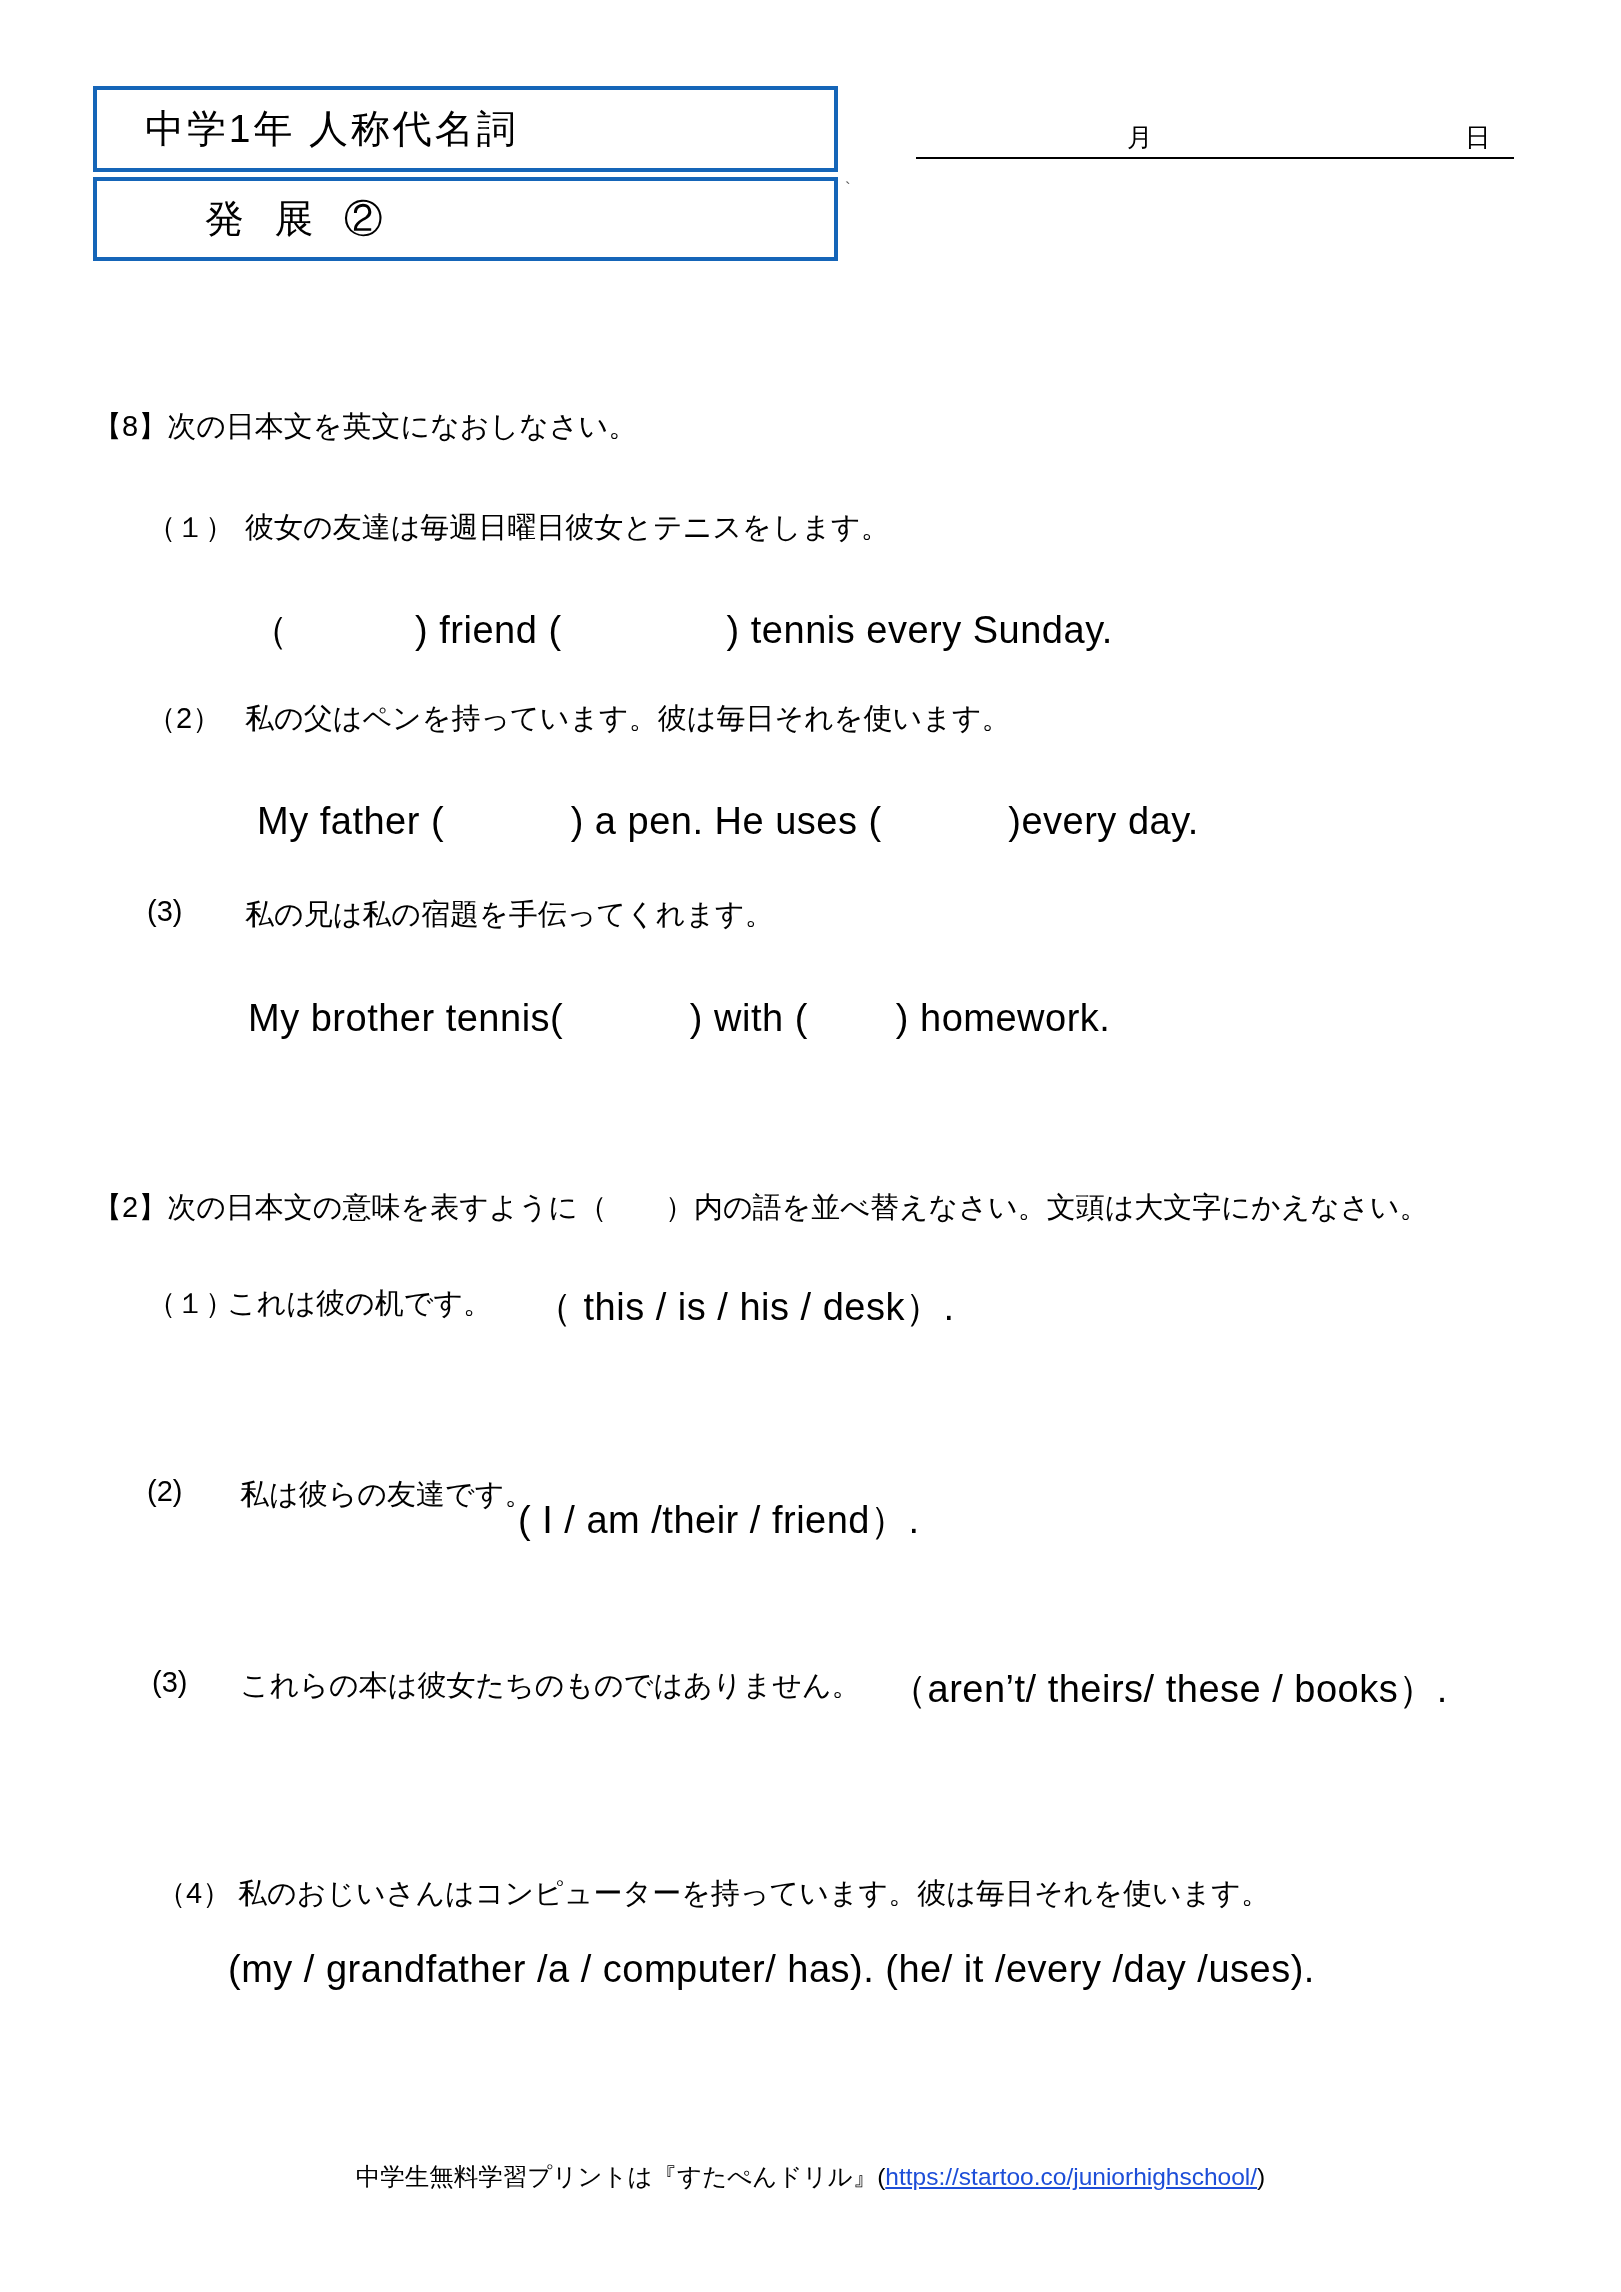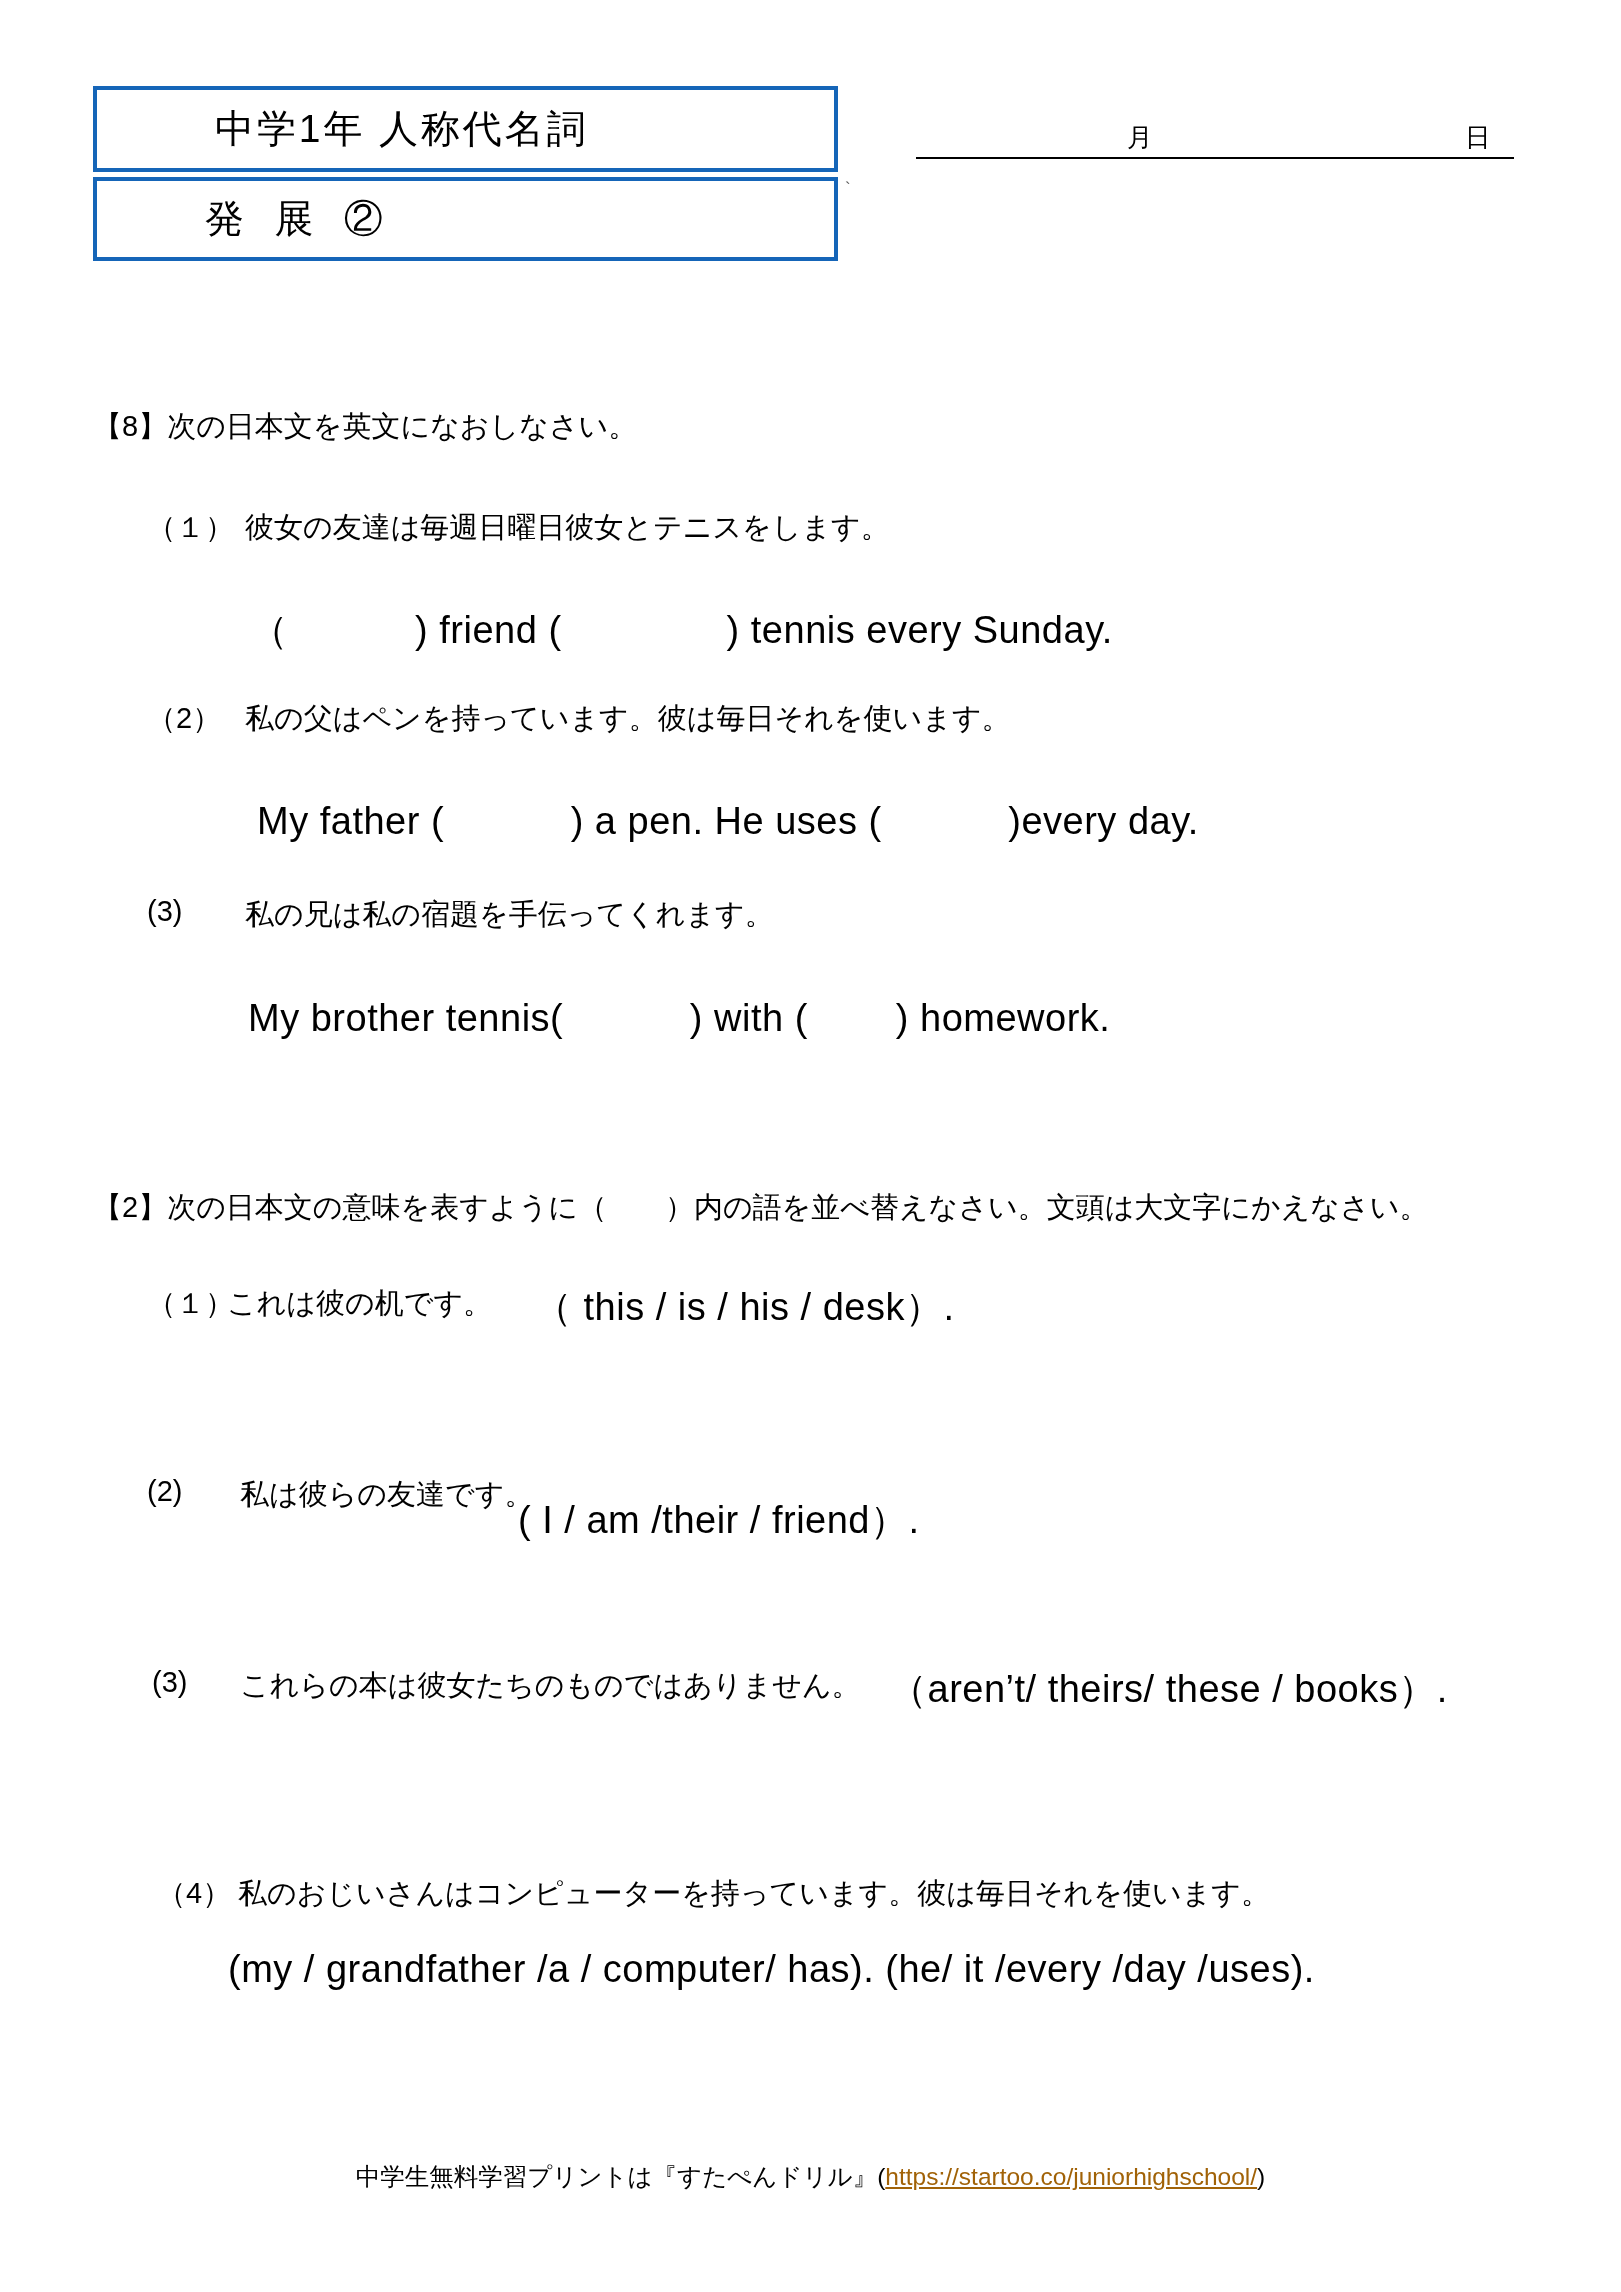--- a/index.html
+++ b/index.html
@@ -38,21 +38,21 @@
     display: flex;
     align-items: center;
   }
   .title-box.second {
     margin-top: 4.9px;
     height: 84px;
   }
   .title-text {
     font-size: 39px;
     letter-spacing: 2.9px;
-    padding-left: 118px;
+    padding-left: 48px;
     white-space: nowrap;
     font-weight: 400;
   }
   .title-text.level {
     padding-left: 108px;
     letter-spacing: 9.8px;
   }
 
   .tick {
     position: absolute;
@@ -144,21 +144,21 @@
     position: absolute;
     left: 0;
     top: 2160px;
     width: 1621px;
     text-align: center;
     font-size: 24.5px;
     white-space: nowrap;
   }
   .footer a,
   .footer .url {
-    color: #a16207;
+    color: #1d4ed8;
     text-decoration: underline;
   }
 </style>
 </head>
 <body>
 
 <div class="header">
 
   <div class="title-boxes">
     <div class="title-box">

